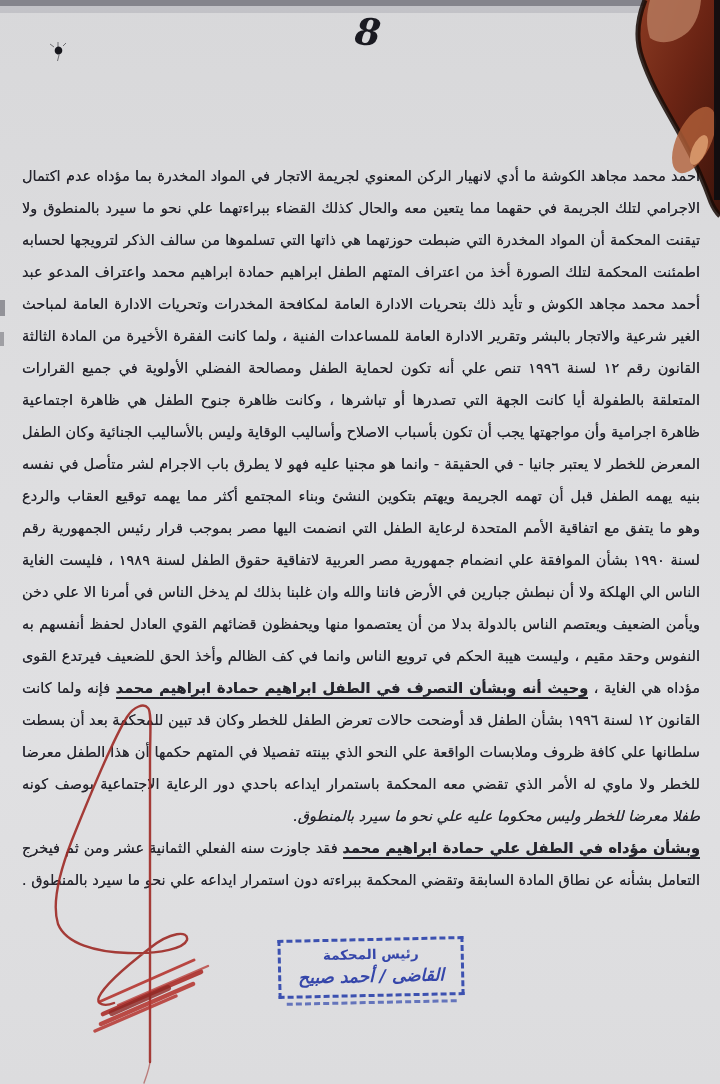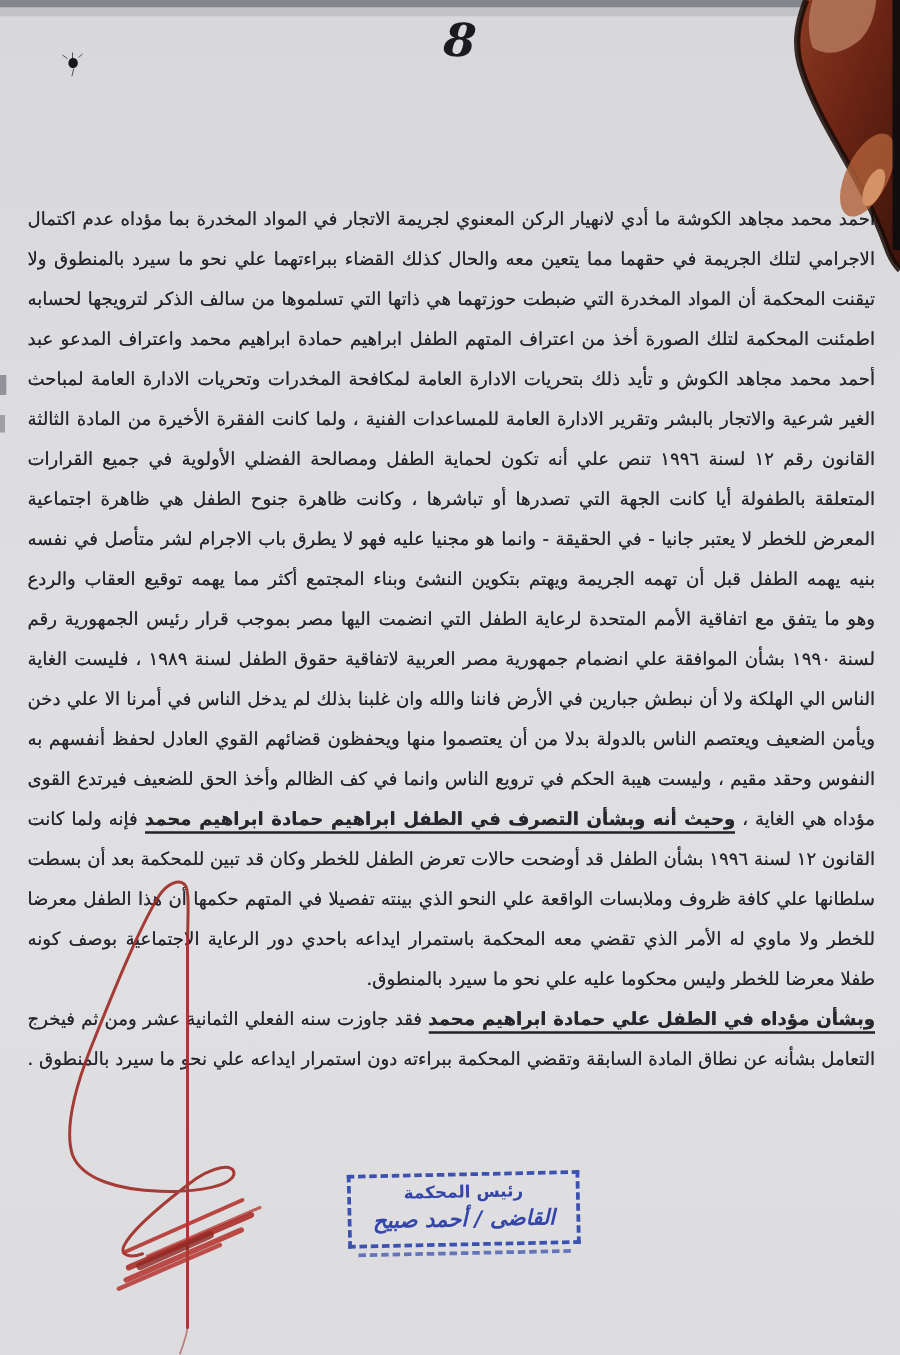--- a/index.html
+++ b/index.html
@@ -10,21 +10,21 @@
          background:linear-gradient(180deg,#d8d8da 0%,#dddddf 35%,#e0e0e2 70%,#dcdcde 100%);}
   .paper::after{content:'';position:absolute;inset:0;pointer-events:none;
          background:radial-gradient(130% 120% at 50% 45%, rgba(0,0,0,0) 62%, rgba(110,110,122,.14) 100%);}
   .page-number{position:absolute;left:338px;top:10px;width:60px;text-align:center;
          font-family:"DejaVu Serif",serif;font-style:italic;font-weight:bold;font-size:37px;
          color:#1a1a21;transform:rotate(5deg);}
   .doc-text{position:absolute;top:160px;right:20px;left:22px;direction:rtl;
          font-size:14.5px;line-height:32px;color:#26262e;
          text-shadow:0 0 .45px rgba(30,30,40,.85);}
   .line{height:32px;overflow:hidden;text-align:justify;text-align-last:justify;}
-  .line.end{text-align:right;text-align-last:right;}
+  .line.end{text-align:right;text-align-last:right;font-style:italic;}
   .emph{font-weight:bold;border-bottom:2px solid #23232b;padding-bottom:1px;}
   .stamp{position:absolute;left:278px;top:938px;width:168px;padding:5px 6px 8px 6px;
          border:3px dashed #3c51b0;color:#3546aa;text-align:center;
          transform:rotate(-1.2deg);background:rgba(255,255,255,.04);}
   .stamp::after{content:'';position:absolute;left:5px;right:5px;bottom:-10px;
          border-bottom:3px dashed #3c51b0;opacity:.75;}
   .stamp-title{font-size:13.5px;font-weight:bold;letter-spacing:1px;}
   .stamp-sig{font-size:17px;font-weight:bold;font-style:italic;margin-top:4px;}
   .overlay{position:absolute;inset:0;pointer-events:none;}
 </style>
@@ -39,20 +39,21 @@
 
   <div class="doc-text">
       <div class="line"><span>أحمد محمد مجاهد الكوشة ما أدي لانهيار الركن المعنوي لجريمة الاتجار في المواد المخدرة بما مؤداه عدم اكتمال النموذج</span></div>
       <div class="line"><span>الاجرامي لتلك الجريمة في حقهما مما يتعين معه والحال كذلك القضاء ببراءتهما علي نحو ما سيرد بالمنطوق ولا سيما وقد</span></div>
       <div class="line"><span>تيقنت المحكمة أن المواد المخدرة التي ضبطت حوزتهما هي ذاتها التي تسلموها من سالف الذكر لترويجها لحسابه وقد</span></div>
       <div class="line"><span>اطمئنت المحكمة لتلك الصورة أخذ من اعتراف المتهم الطفل ابراهيم حمادة ابراهيم محمد واعتراف المدعو عبد الله</span></div>
       <div class="line"><span>أحمد محمد مجاهد الكوش و تأيد ذلك بتحريات الادارة العامة لمكافحة المخدرات وتحريات الادارة العامة لمباحث الهجرة</span></div>
       <div class="line"><span>الغير شرعية والاتجار بالبشر وتقرير الادارة العامة للمساعدات الفنية ، ولما كانت الفقرة الأخيرة من المادة الثالثة من</span></div>
       <div class="line"><span>القانون رقم ١٢ لسنة ١٩٩٦ تنص علي أنه تكون لحماية الطفل ومصالحة الفضلي الأولوية في جميع القرارات والاجراءات</span></div>
       <div class="line"><span>المتعلقة بالطفولة أيا كانت الجهة التي تصدرها أو تباشرها ، وكانت ظاهرة جنوح الطفل هي ظاهرة اجتماعية وليست</span></div>
+      <div class="line"><span>ظاهرة اجرامية وأن مواجهتها يجب أن تكون بأسباب الاصلاح وأساليب الوقاية وليس بالأساليب الجنائية وكان الطفل</span></div>
       <div class="line"><span>المعرض للخطر لا يعتبر جانيا - في الحقيقة - وانما هو مجنيا عليه فهو لا يطرق باب الاجرام لشر متأصل في نفسه بل</span></div>
       <div class="line"><span>بنيه يهمه الطفل قبل أن تهمه الجريمة ويهتم بتكوين النشئ وبناء المجتمع أكثر مما يهمه توقيع العقاب والردع والزجر</span></div>
       <div class="line"><span>وهو ما يتفق مع اتفاقية الأمم المتحدة لرعاية الطفل التي انضمت اليها مصر بموجب قرار رئيس الجمهورية رقم ٢٦٠</span></div>
       <div class="line"><span>لسنة ١٩٩٠ بشأن الموافقة علي انضمام جمهورية مصر العربية لاتفاقية حقوق الطفل لسنة ١٩٨٩ ، فليست الغاية أن ندفع</span></div>
       <div class="line"><span>الناس الي الهلكة ولا أن نبطش جبارين في الأرض فاننا والله وان غلبنا بذلك لم يدخل الناس في أمرنا الا علي دخن في</span></div>
       <div class="line"><span>ويأمن الضعيف ويعتصم الناس بالدولة بدلا من أن يعتصموا منها ويحفظون قضائهم القوي العادل لحفظ أنفسهم به</span></div>
       <div class="line"><span>النفوس وحقد مقيم ، وليست هيبة الحكم في ترويع الناس وانما في كف الظالم وأخذ الحق للضعيف فيرتدع القوى</span></div>
       <div class="line"><span>مؤداه هي الغاية ، </span><span class="emph">وحيث أنه وبشأن التصرف في الطفل ابراهيم حمادة ابراهيم محمد</span><span> فإنه ولما كانت المادة ٩٦ من</span></div>
       <div class="line"><span>القانون ١٢ لسنة ١٩٩٦ بشأن الطفل قد أوضحت حالات تعرض الطفل للخطر وكان قد تبين للمحكمة بعد أن بسطت</span></div>
       <div class="line"><span>سلطانها علي كافة ظروف وملابسات الواقعة علي النحو الذي بينته تفصيلا في المتهم حكمها أن هذا الطفل معرضا</span></div>

